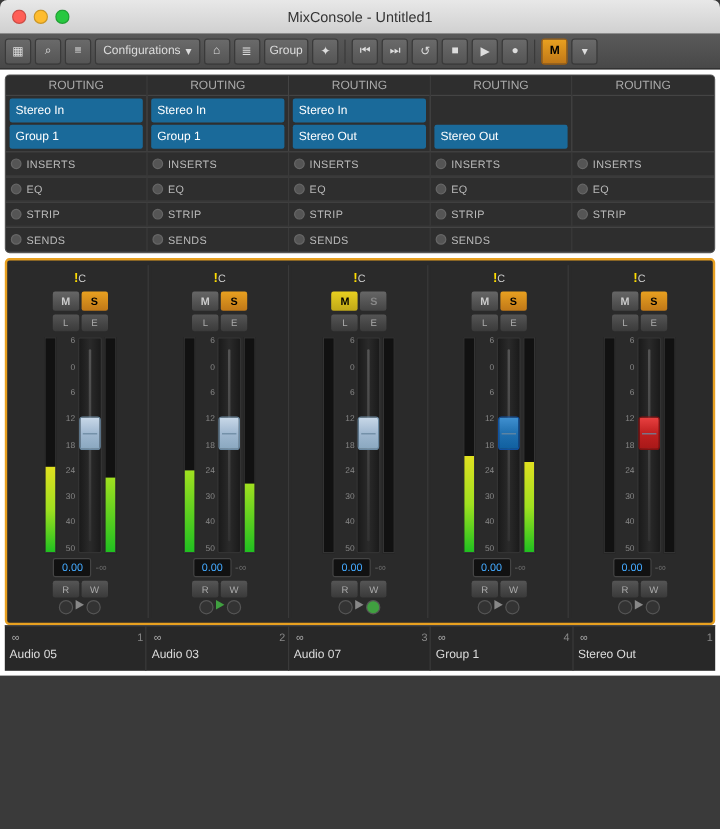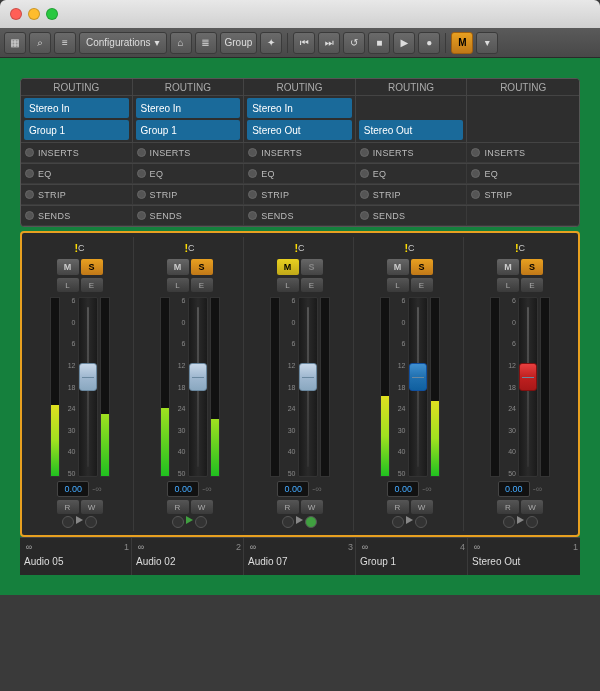--- a/index.html
+++ b/index.html
@@ -90,22 +90,22 @@
       display: flex;
       align-items: center;
       padding: 0 6px;
       gap: 4px;
     }
 
     
     .console-main {
       display: flex;
       flex-direction: column;
-      background: #15803d;
-      padding: 20px;
+      background: #ffffff;
+      padding: 4px;
     }
 
     
     .routing-section {
       background: #2e2e2e;
       border: 1px solid #555;
       border-radius: 4px;
       margin-bottom: 4px;
       overflow: hidden;
     }
@@ -453,20 +453,21 @@
   </style>
 </head>
 <body>
 
 <div class="title-bar">
   <div class="window-controls">
     <div class="win-btn win-close"></div>
     <div class="win-btn win-min"></div>
     <div class="win-btn win-max"></div>
   </div>
+  <span class="title-bar-title">MixConsole - Untitled1</span>
 </div>
 
 <div class="toolbar">
   <div class="toolbar-btn">▦</div>
   <div class="toolbar-btn">⌕</div>
   <div class="toolbar-btn">≡</div>
   <div class="toolbar-configurations">
     <span>Configurations</span>
     <span>▾</span>
   </div>
@@ -898,21 +899,21 @@
         <span class="link-icon">∞</span>
         <span class="channel-number">1</span>
       </div>
       <div class="channel-name-label">Audio 05</div>
     </div>
     <div class="channel-footer">
       <div class="footer-top">
         <span class="link-icon">∞</span>
         <span class="channel-number">2</span>
       </div>
-      <div class="channel-name-label">Audio 02</div>
+      <div class="channel-name-label">Audio 03</div>
     </div>
     <div class="channel-footer">
       <div class="footer-top">
         <span class="link-icon">∞</span>
         <span class="channel-number">3</span>
       </div>
       <div class="channel-name-label">Audio 07</div>
     </div>
     <div class="channel-footer">
       <div class="footer-top">

